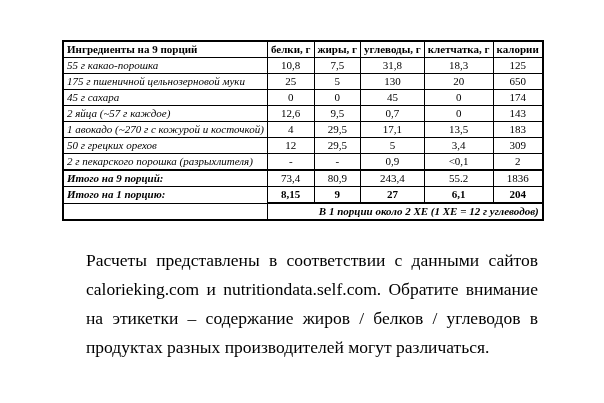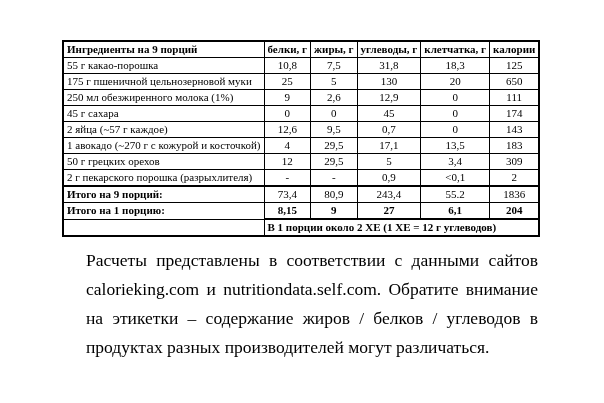--- a/index.html
+++ b/index.html
@@ -43,30 +43,31 @@
     white-space: nowrap;
     font-weight: normal;
   }
   table.nutrition th {
     font-weight: bold;
     text-align: right;
   }
   table.nutrition th.ing-head {
     text-align: left;
   }
-  td.name-cell { text-align: left; }
+  td.name-cell { text-align: left; font-style: italic; }
   td.num-cell  { text-align: center; }
   tr.totals-9 td { border-top: 2px solid #000000; }
   tr.totals-9 td.name-cell,
   tr.totals-1 td.name-cell { font-weight: bold; }
   tr.totals-1 td { font-weight: bold; }
   tr.xe-row td {
     font-weight: bold;
-    text-align: left;
+    text-align: right;
     border-top: 2px solid #000000;
+    font-style: italic;
   }
   tr.xe-row td.empty-cell {
     border-top: 1px solid #000000;
     border-right: 1px solid #000000;
   }
 
   
   .note-paragraph {
     position: absolute;
     left: 86px;
@@ -114,28 +115,20 @@
 
       <tr>
         <td class="name-cell">175 г пшеничной цельнозерновой муки</td>
         <td class="num-cell">25</td>
         <td class="num-cell">5</td>
         <td class="num-cell">130</td>
         <td class="num-cell">20</td>
         <td class="num-cell">650</td>
       </tr>
 
-      <tr>
-        <td class="name-cell">250 мл обезжиренного молока (1%)</td>
-        <td class="num-cell">9</td>
-        <td class="num-cell">2,6</td>
-        <td class="num-cell">12,9</td>
-        <td class="num-cell">0</td>
-        <td class="num-cell">111</td>
-      </tr>
 
       <tr>
         <td class="name-cell">45 г сахара</td>
         <td class="num-cell">0</td>
         <td class="num-cell">0</td>
         <td class="num-cell">45</td>
         <td class="num-cell">0</td>
         <td class="num-cell">174</td>
       </tr>
 

